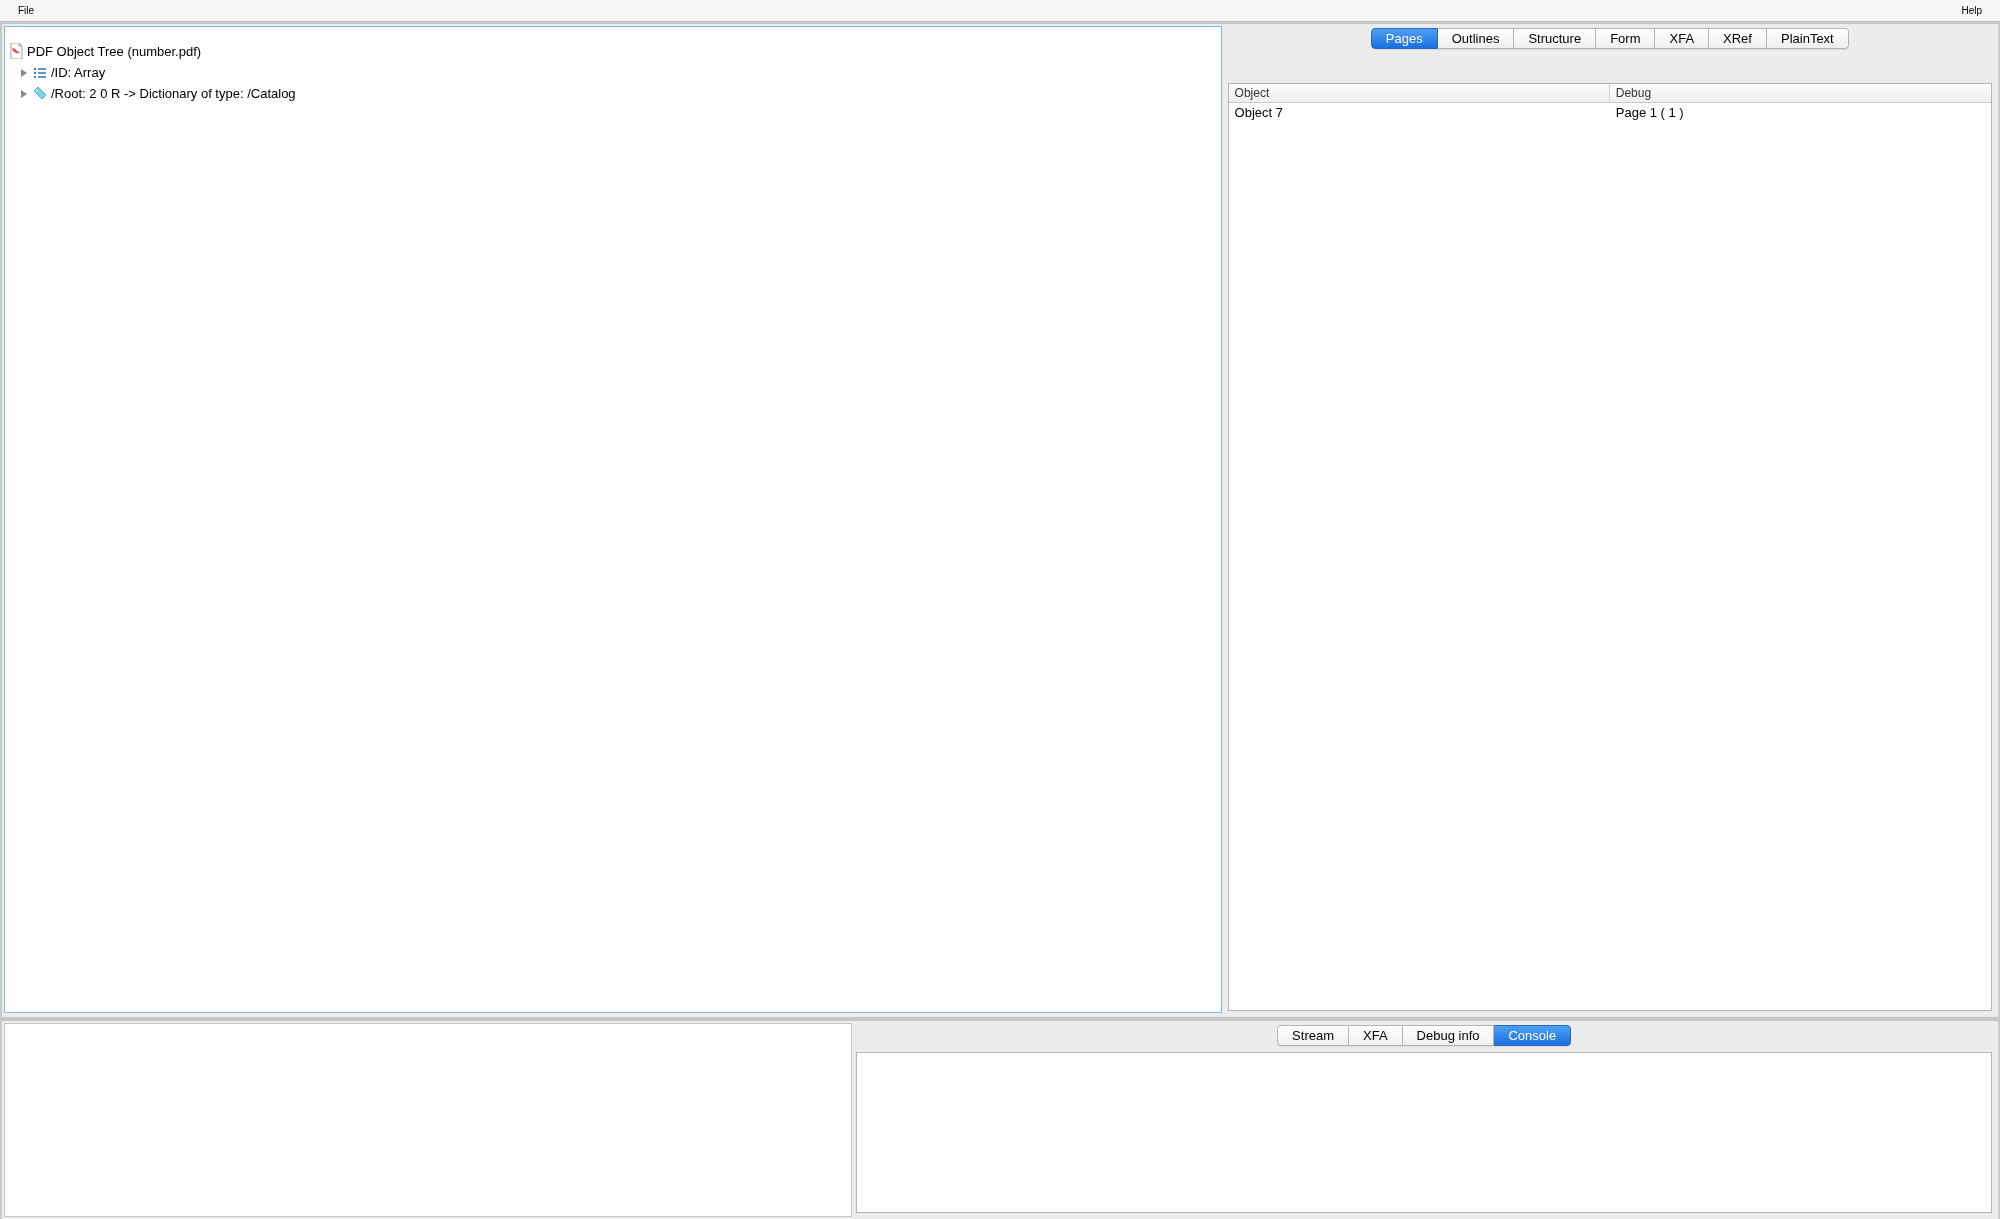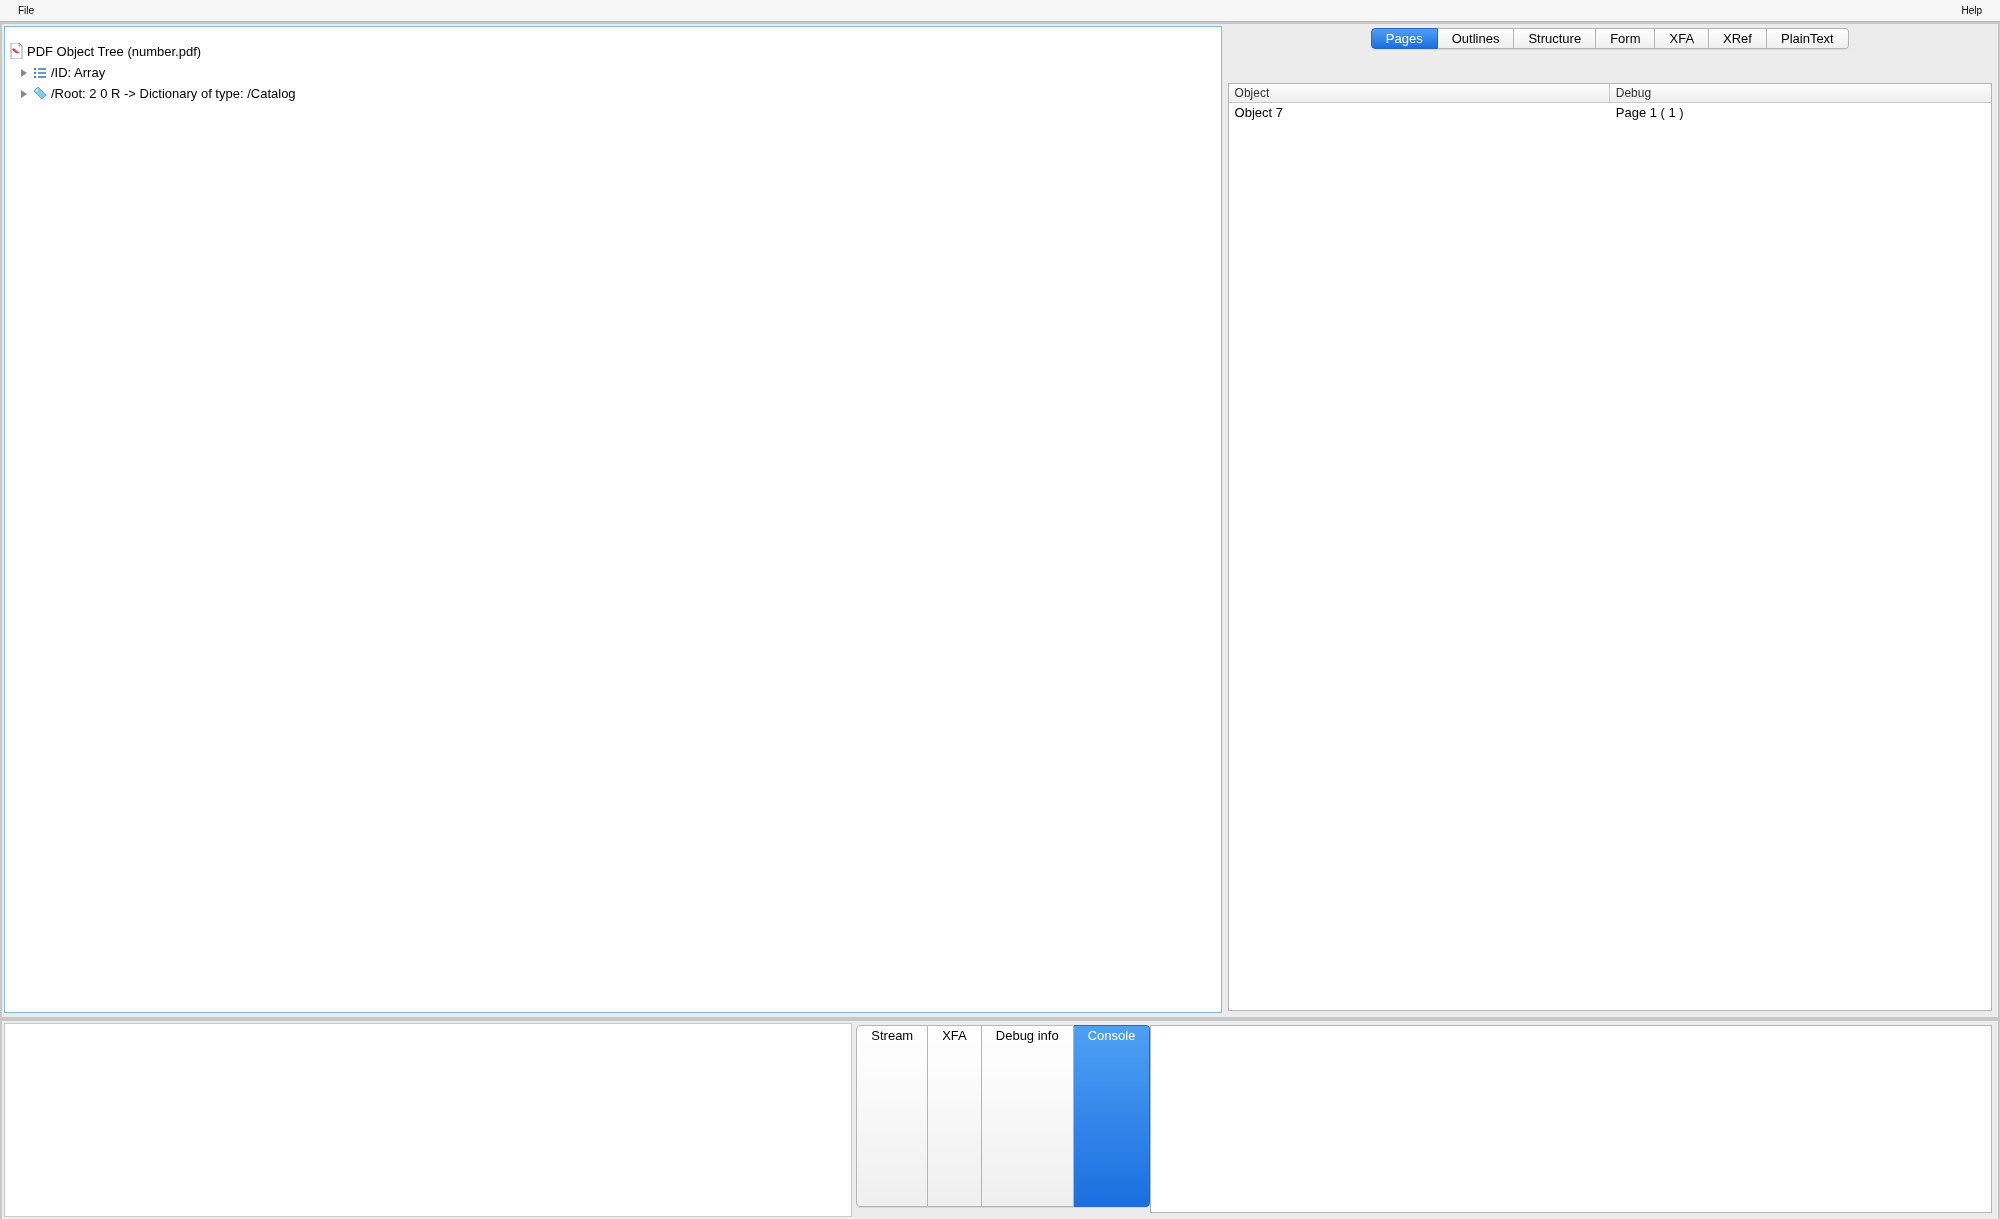--- a/index.html
+++ b/index.html
@@ -159,21 +159,21 @@
   }
   .bottom-left {
     flex: 0 0 42.5%;
     background: #ffffff;
     border: 1px solid #c8c8c8;
     margin: 2px;
   }
   .bottom-right {
     flex: 1;
     display: flex;
-    flex-direction: row;
+    flex-direction: column;
     background: #ececec;
     padding: 4px 6px 6px 2px;
   }
   .console-area {
     flex: 1;
     background: #ffffff;
     border: 1px solid #b5b5b5;
   }
 </style>
 </head>

